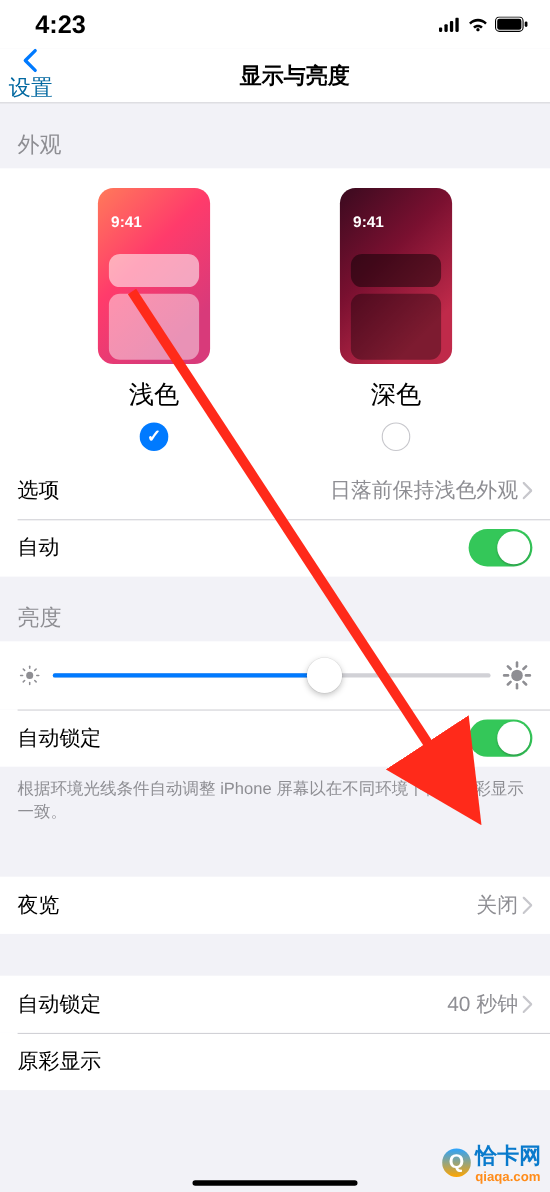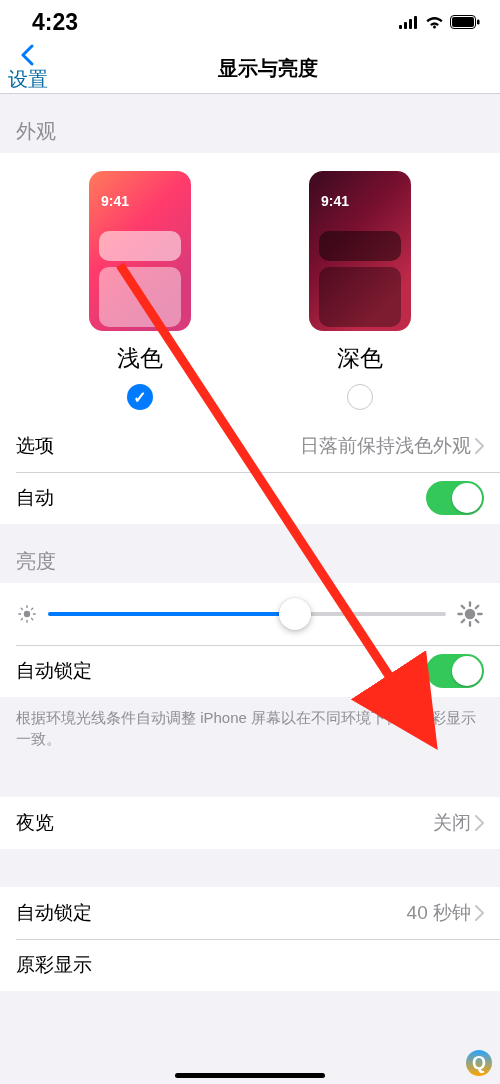--- a/index.html
+++ b/index.html
@@ -373,15 +373,19 @@
   <defs>
     <marker id="arrowhead" markerWidth="10" markerHeight="10" refX="6" refY="5" orient="auto">
       <path d="M0,0 L10,5 L0,10 Z" fill="#ff2a1a"></path>
     </marker>
   </defs>
   <line x1="120" y1="265" x2="418" y2="720" stroke="#ff2a1a" stroke-width="9" marker-end="url(#arrowhead)"></line>
 </svg>
 
 <div class="watermark">
   <div class="q-logo">Q</div>
+  <div>
+    <span class="wm-main">恰卡网</span>
+    <span class="wm-sub">qiaqa.com</span>
+  </div>
 </div>
 
 <div class="home-indicator"></div>
 
 </body></html>

